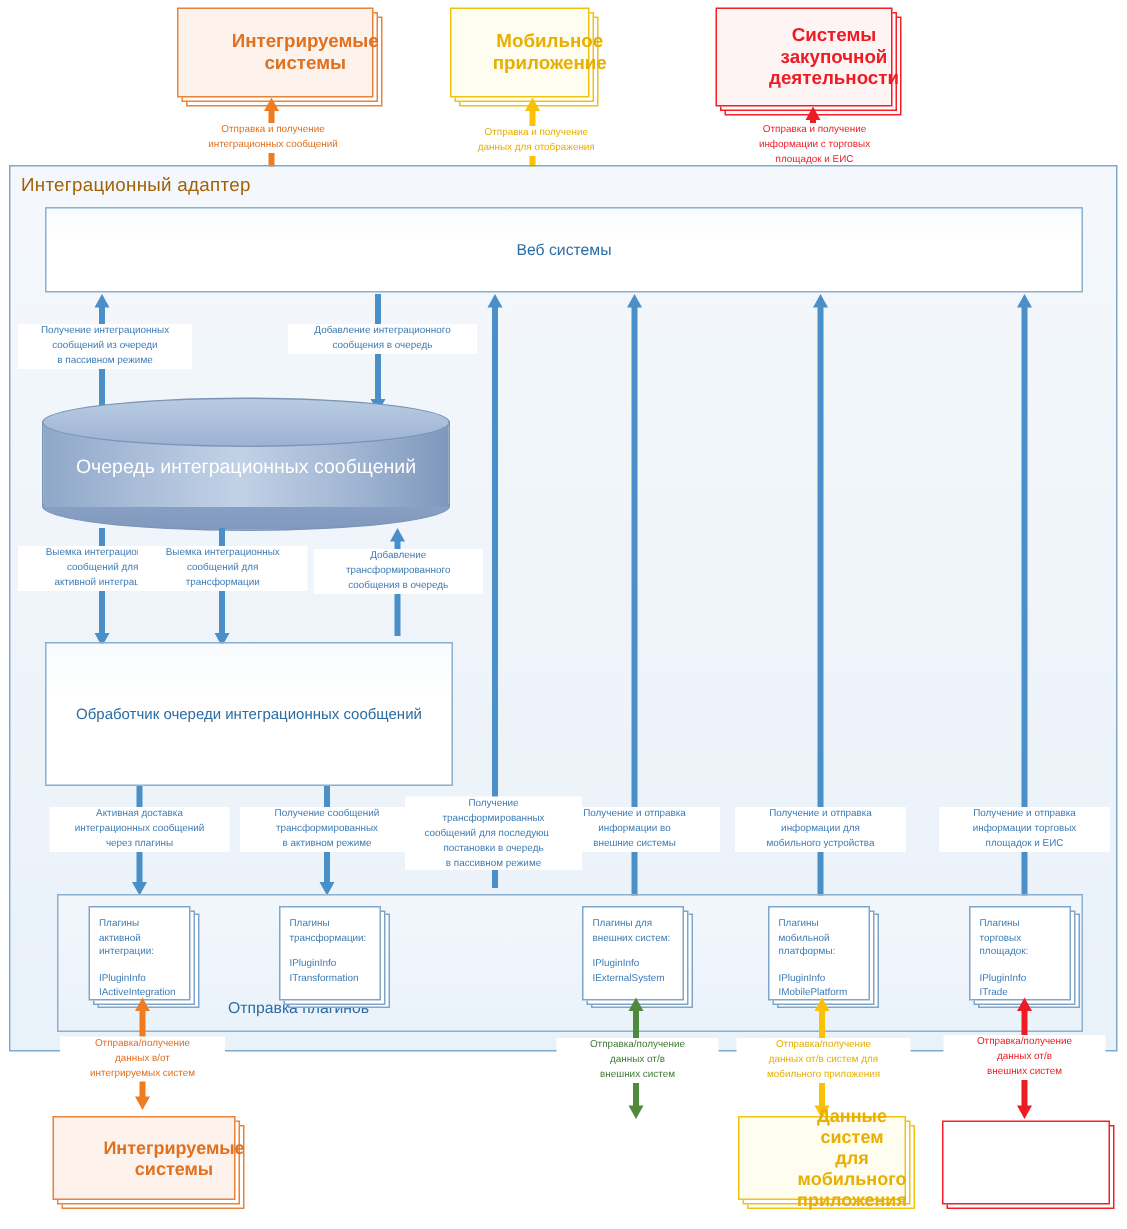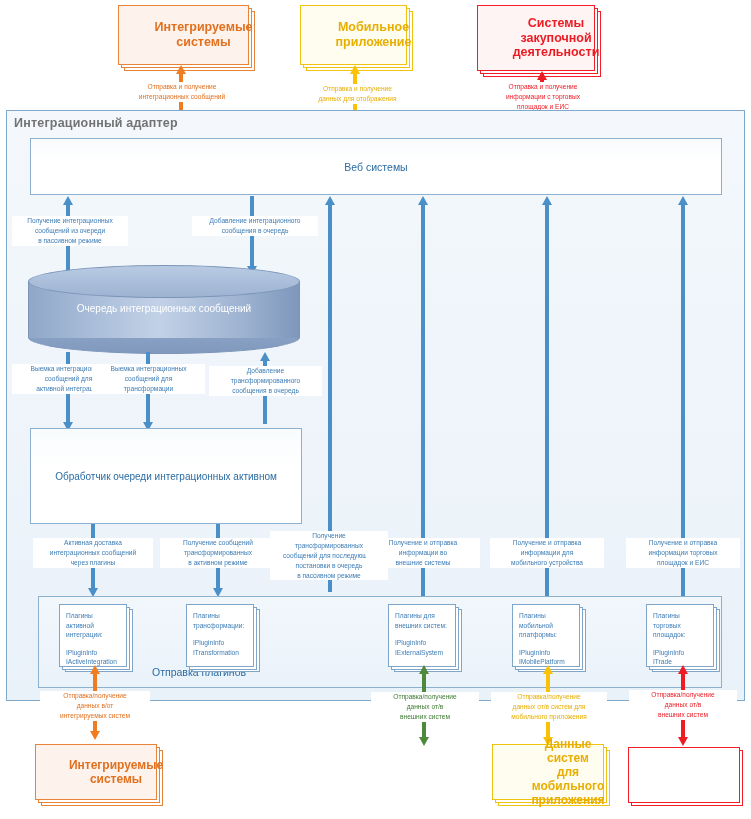--- a/index.html
+++ b/index.html
@@ -26,33 +26,33 @@
   .c-yellow .lbl{color:#e8ae00;}
   .c-red .sheet{border-color:#f51d26;}
   .c-red .s1{background:#fff4f4;}
   .c-red .lbl{color:#ed1c24;}
   .c-green .sheet{border-color:#4e8a3e;}
   .c-green .s1{background:#f3f9f1;}
   .c-green .lbl{color:#3f7a33;}
 
   
   #adapter{border:1px solid #7fa8cd;background:linear-gradient(180deg,#f4f8fc 0%,#eef4fa 55%,#e9f1f9 100%);}
-  #adapter-title{color:#737373;font-size:12.5px;font-weight:bold;letter-spacing:.2px;}
+  #adapter-title{color:#a16207;font-size:12.5px;font-weight:normal;letter-spacing:.2px;}
 
   
   .bluebox{border:1px solid #8cb0d0;background:linear-gradient(180deg,#f8fbfd 0%,#ffffff 40%,#ffffff 100%);
            display:flex;align-items:center;justify-content:center;}
   .bluebox .t{color:#2b6ca3;font-size:10.5px;}
 
   
   .cyl-body{background:linear-gradient(90deg,#8fa7c8 0%,#a8bcd8 22%,#c2d1e6 48%,#9fb4d2 78%,#7e97bb 100%);
             border-left:1px solid #7b94b8;border-right:1px solid #7b94b8;}
   .cyl-top{border-radius:50%;background:linear-gradient(180deg,#b9cbe3 0%,#9db3d2 100%);border:1px solid #7b94b8;}
   .cyl-bot{border-radius:50%;background:linear-gradient(180deg,#8fa7c8 0%,#8099bd 100%);border:1px solid #7b94b8;}
-  .cyl-label{color:#ffffff;font-size:10px;text-align:center;width:100%;}
+  .cyl-label{color:#ffffff;font-size:13px;text-align:center;width:100%;}
 
   
   #plugmgr{border:1px solid #8cb0d0;background:linear-gradient(180deg,#f2f7fc 0%,#eaf2fa 100%);}
   #plugmgr-title{color:#2b6ca3;font-size:10.5px;}
   .plugin{position:absolute;}
   .plugin .sh{position:absolute;border:1px solid #7fa6c9;background:#ffffff;box-sizing:border-box;}
   .plugin .p3{left:6px;top:5px;right:0;bottom:0;}
   .plugin .p2{left:3px;top:2.5px;right:3px;bottom:2.5px;}
   .plugin .p1{left:0;top:0;right:6px;bottom:5px;padding:6px 5px 0 6px;}
   .plugin .txt{color:#3d7cb5;font-size:6.6px;line-height:1.45;white-space:pre-line;}
@@ -79,21 +79,21 @@
 
   <div class="stack c-orange abs" style="left:118px;top:5px;width:137px;height:66px;">
     <div class="sheet s3"></div>
     <div class="sheet s2"></div>
     <div class="sheet s1">
       <span class="lbl" style="font-size:12.5px;white-space:pre-line;">Интегрируемые
 системы</span>
     </div>
   </div>
 
-  <div class="stack c-yellow abs" style="left:300px;top:5px;width:113px;height:66px;">
+  <div class="stack c-yellow abs" style="left:300px;top:5px;width:99px;height:66px;">
     <div class="sheet s3"></div>
     <div class="sheet s2"></div>
     <div class="sheet s1">
       <span class="lbl" style="font-size:12.5px;white-space:pre-line;">Мобильное
 приложение</span>
     </div>
   </div>
 
   <div class="stack c-red abs" style="left:477px;top:5px;width:124px;height:72px;">
     <div class="sheet s3"></div>
@@ -176,21 +176,21 @@
 сообщений для
 трансформации</div>
 
   <div class="shaft" style="left:263px;top:360px;width:4px;height:64px;background:#4a8fc7;"></div>
   <div class="head hd-up" style="left:260px;top:352px;border-bottom:9px solid #4a8fc7;"></div>
   <div class="cap blue" style="left:209px;top:366px;width:113px;white-space:pre-line;">Добавление
 трансформированного
 сообщения в очередь</div>
 
   <div class="bluebox abs" style="left:30px;top:428px;width:272px;height:96px;">
-    <span class="t" style="font-size:10px;">Обработчик очереди интеграционных активном</span>
+    <span class="t" style="font-size:10px;">Обработчик очереди интеграционных сообщений</span>
   </div>
 
   <div class="shaft" style="left:91px;top:524px;width:4px;height:66px;background:#4a8fc7;"></div>
   <div class="head hd-down" style="left:88px;top:588px;border-top:9px solid #4a8fc7;"></div>
   <div class="cap blue" style="left:33px;top:538px;width:120px;white-space:pre-line;">Активная доставка
 интеграционных сообщений
 через плагины</div>
 
   <div class="shaft" style="left:216px;top:524px;width:4px;height:66px;background:#4a8fc7;"></div>
   <div class="head hd-down" style="left:213px;top:588px;border-top:9px solid #4a8fc7;"></div>

